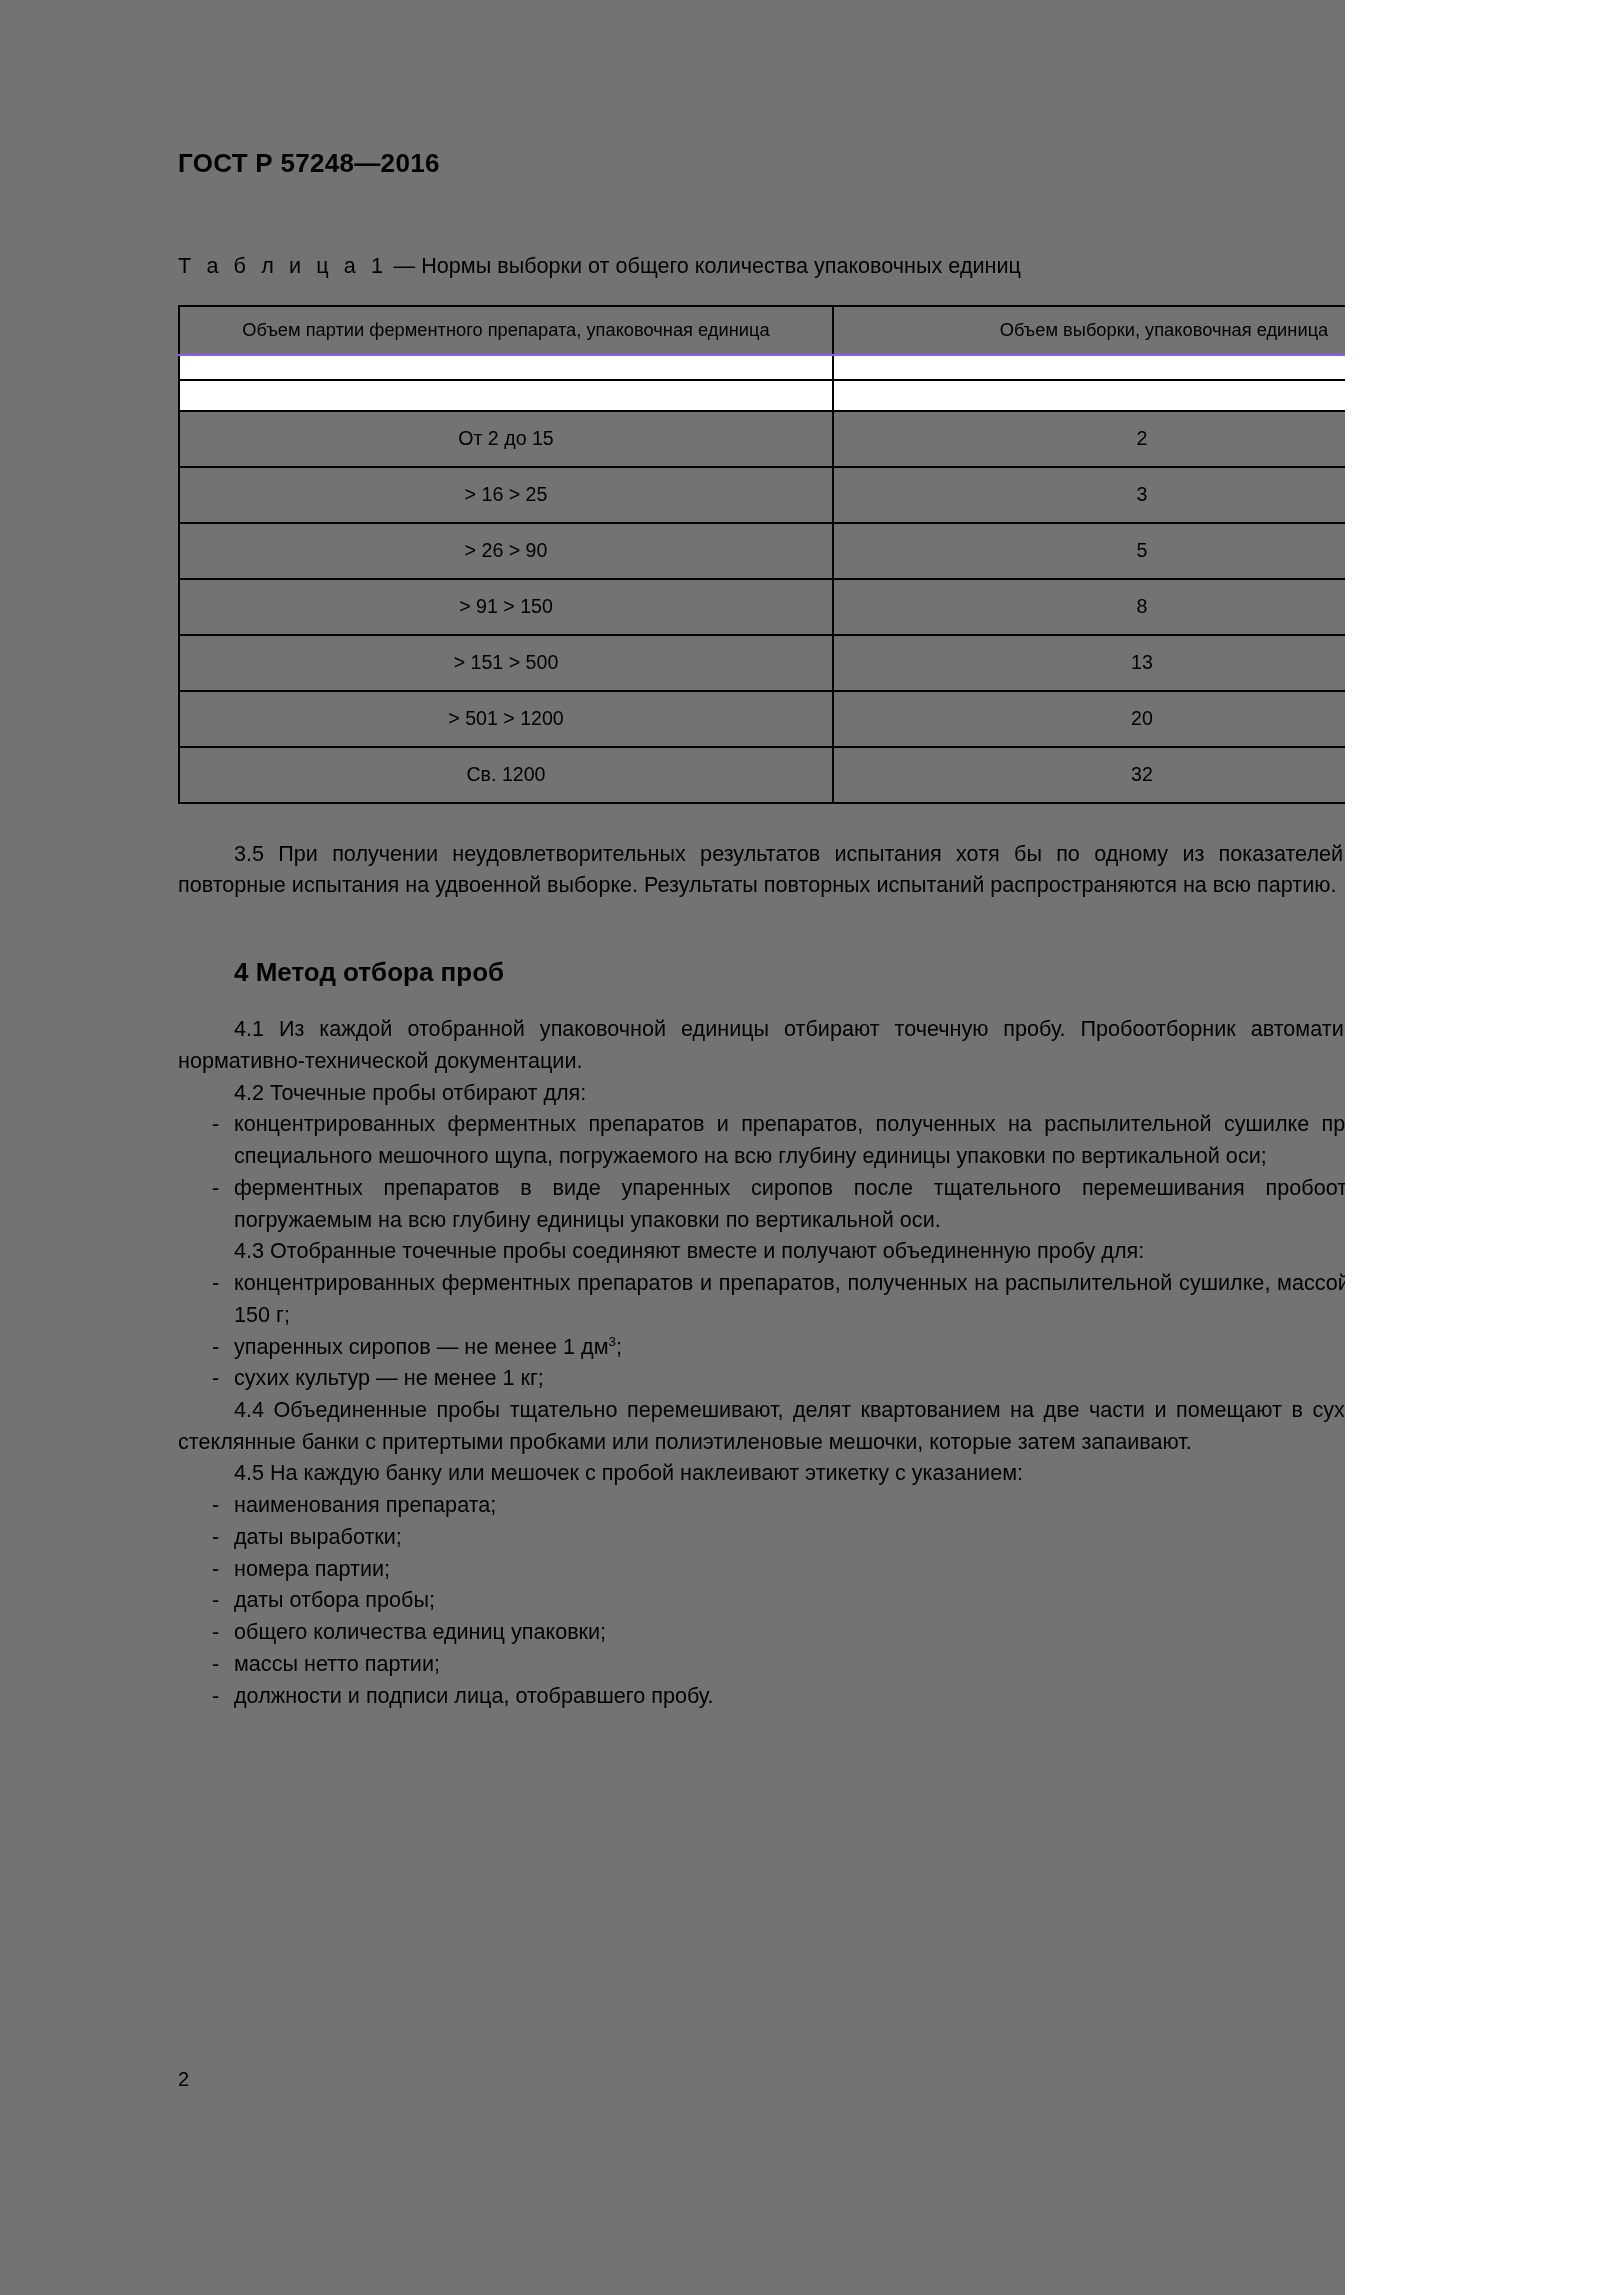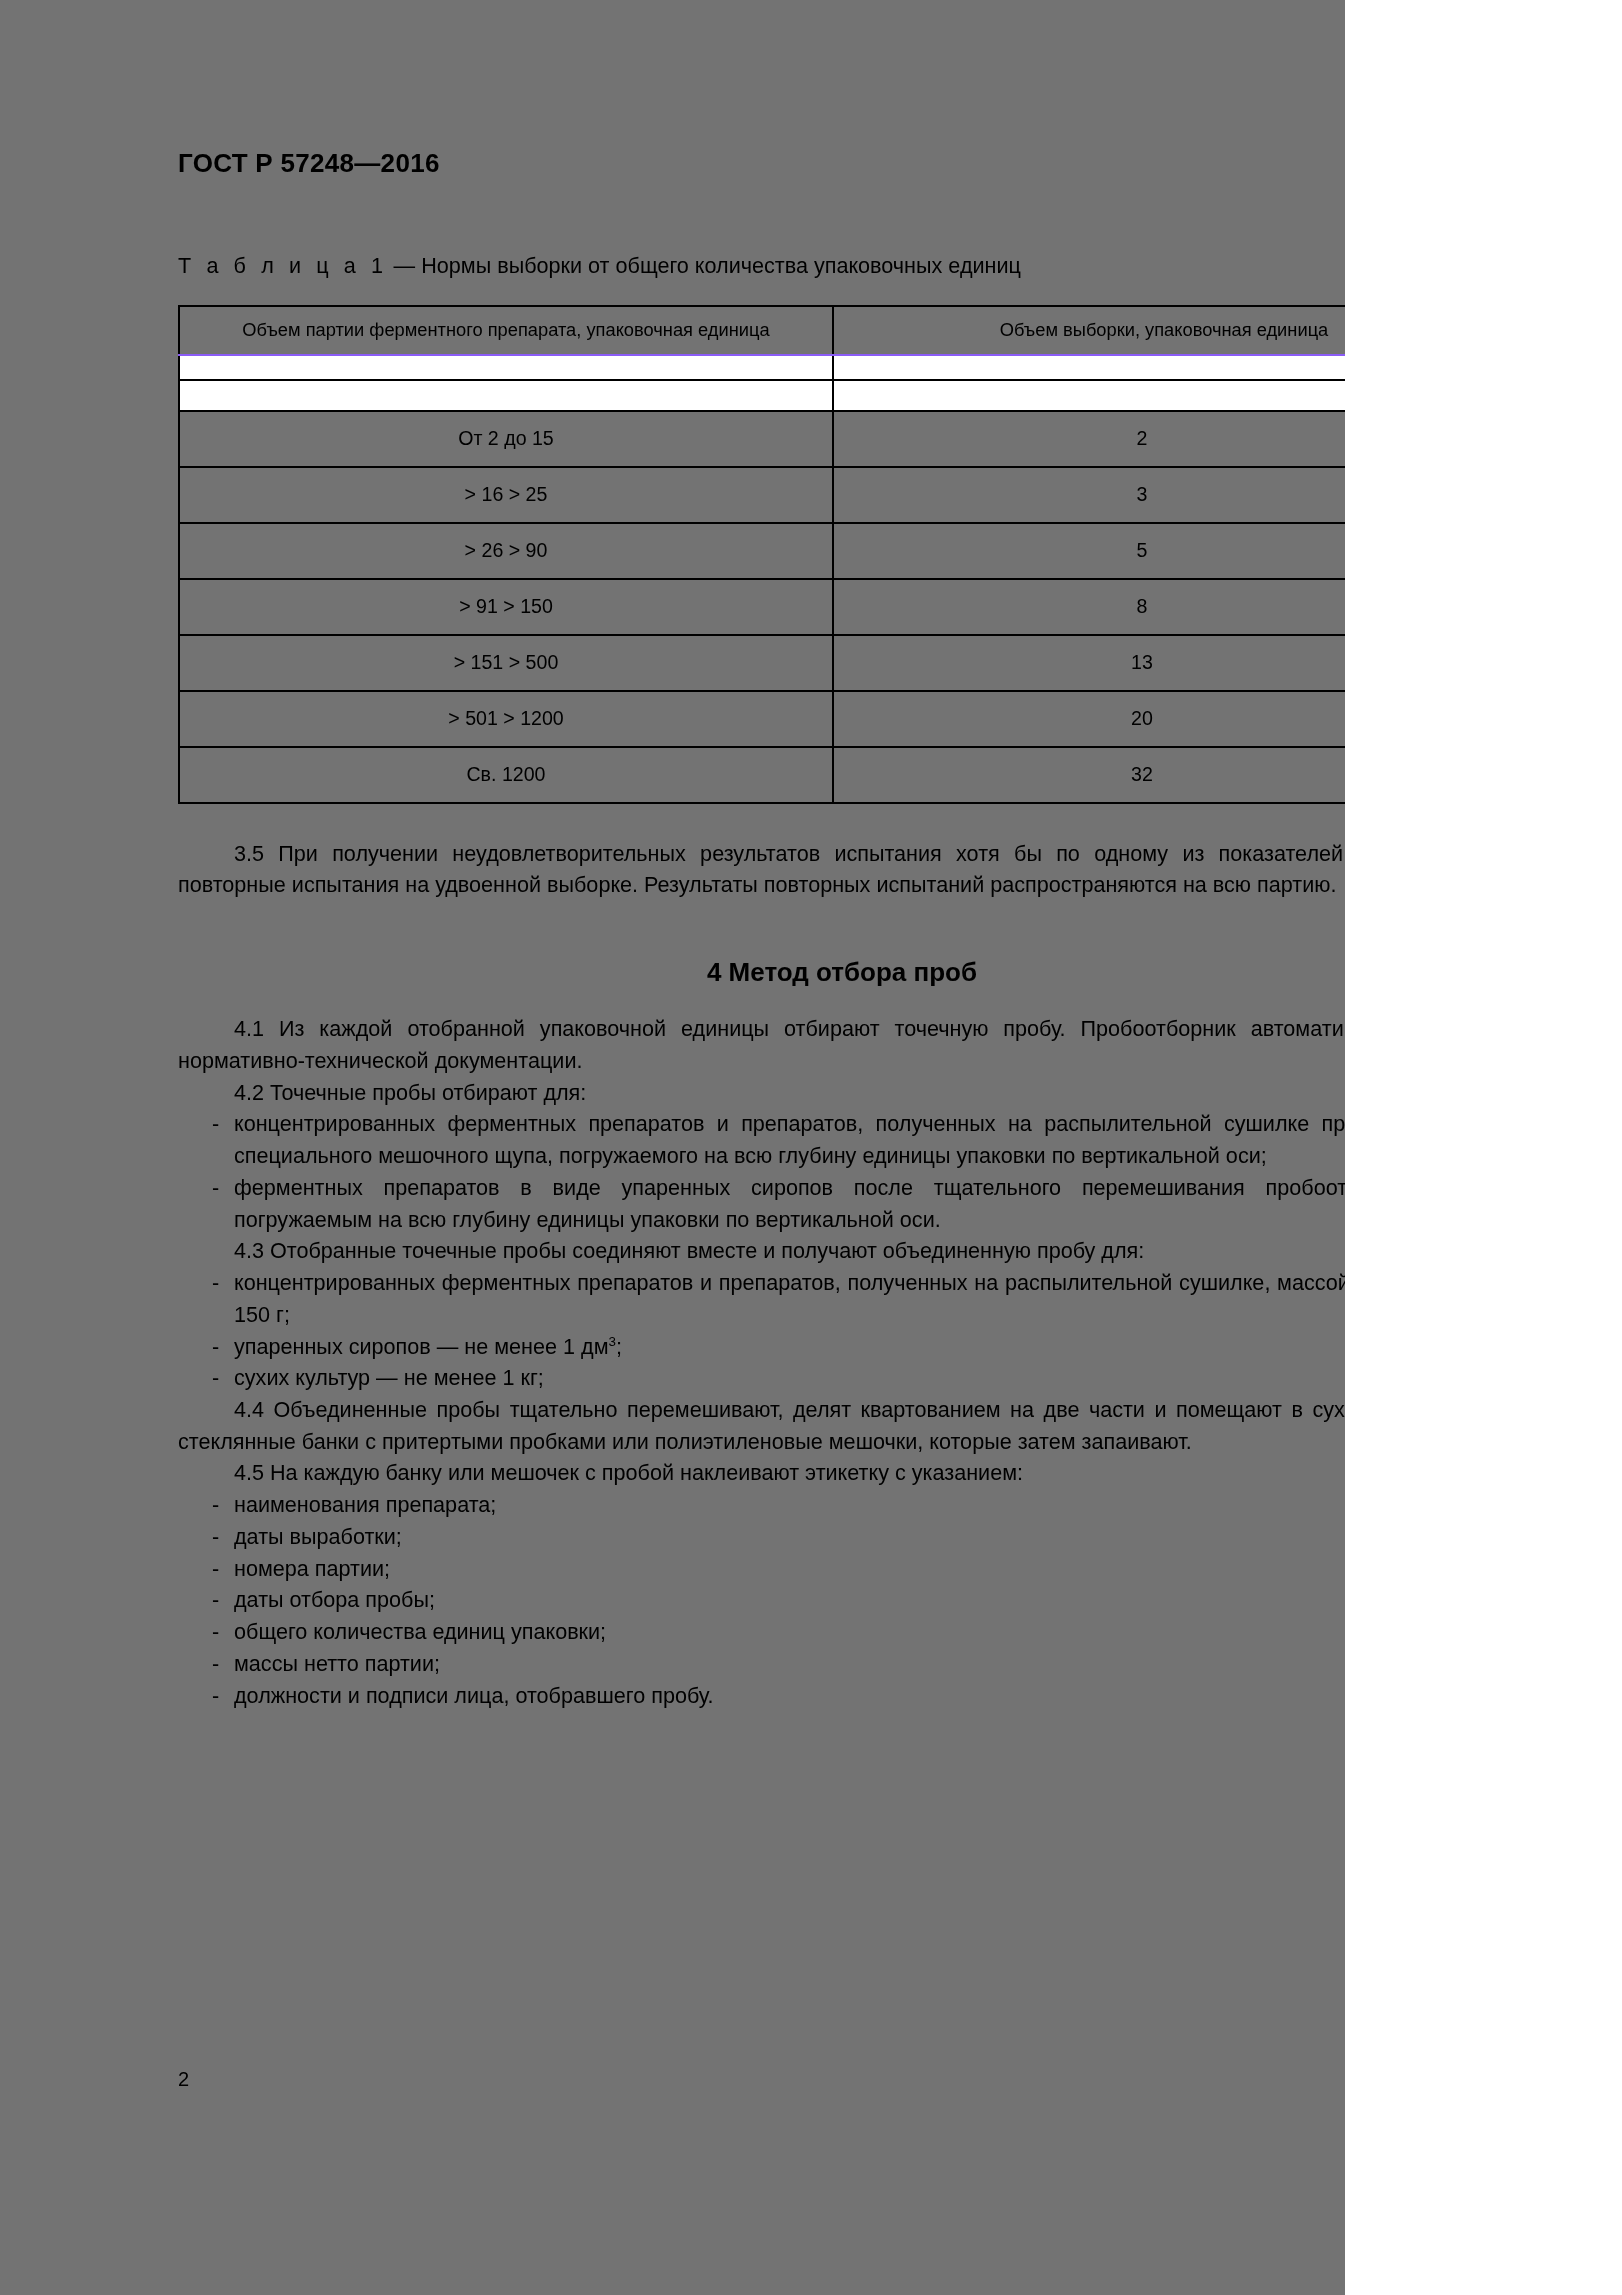--- a/index.html
+++ b/index.html
@@ -104,21 +104,20 @@
   p.body.first { margin-top: 34px; }
   p.indent { text-indent: 56px; }
   .no-just { text-align: left; }
 
   h2.section {
     font-size: 26px;
     font-weight: bold;
     margin: 56px 0 1px 0;
     text-indent: 56px;
     line-height: 1.2;
-    text-align: center;
   }
   h2.section + p.body { margin-top: 25px; }
 
   ul.dashlist {
     list-style: none;
     margin: 0;
     padding: 0;
   }
   ul.dashlist > li {
     font-size: 21.6px;

